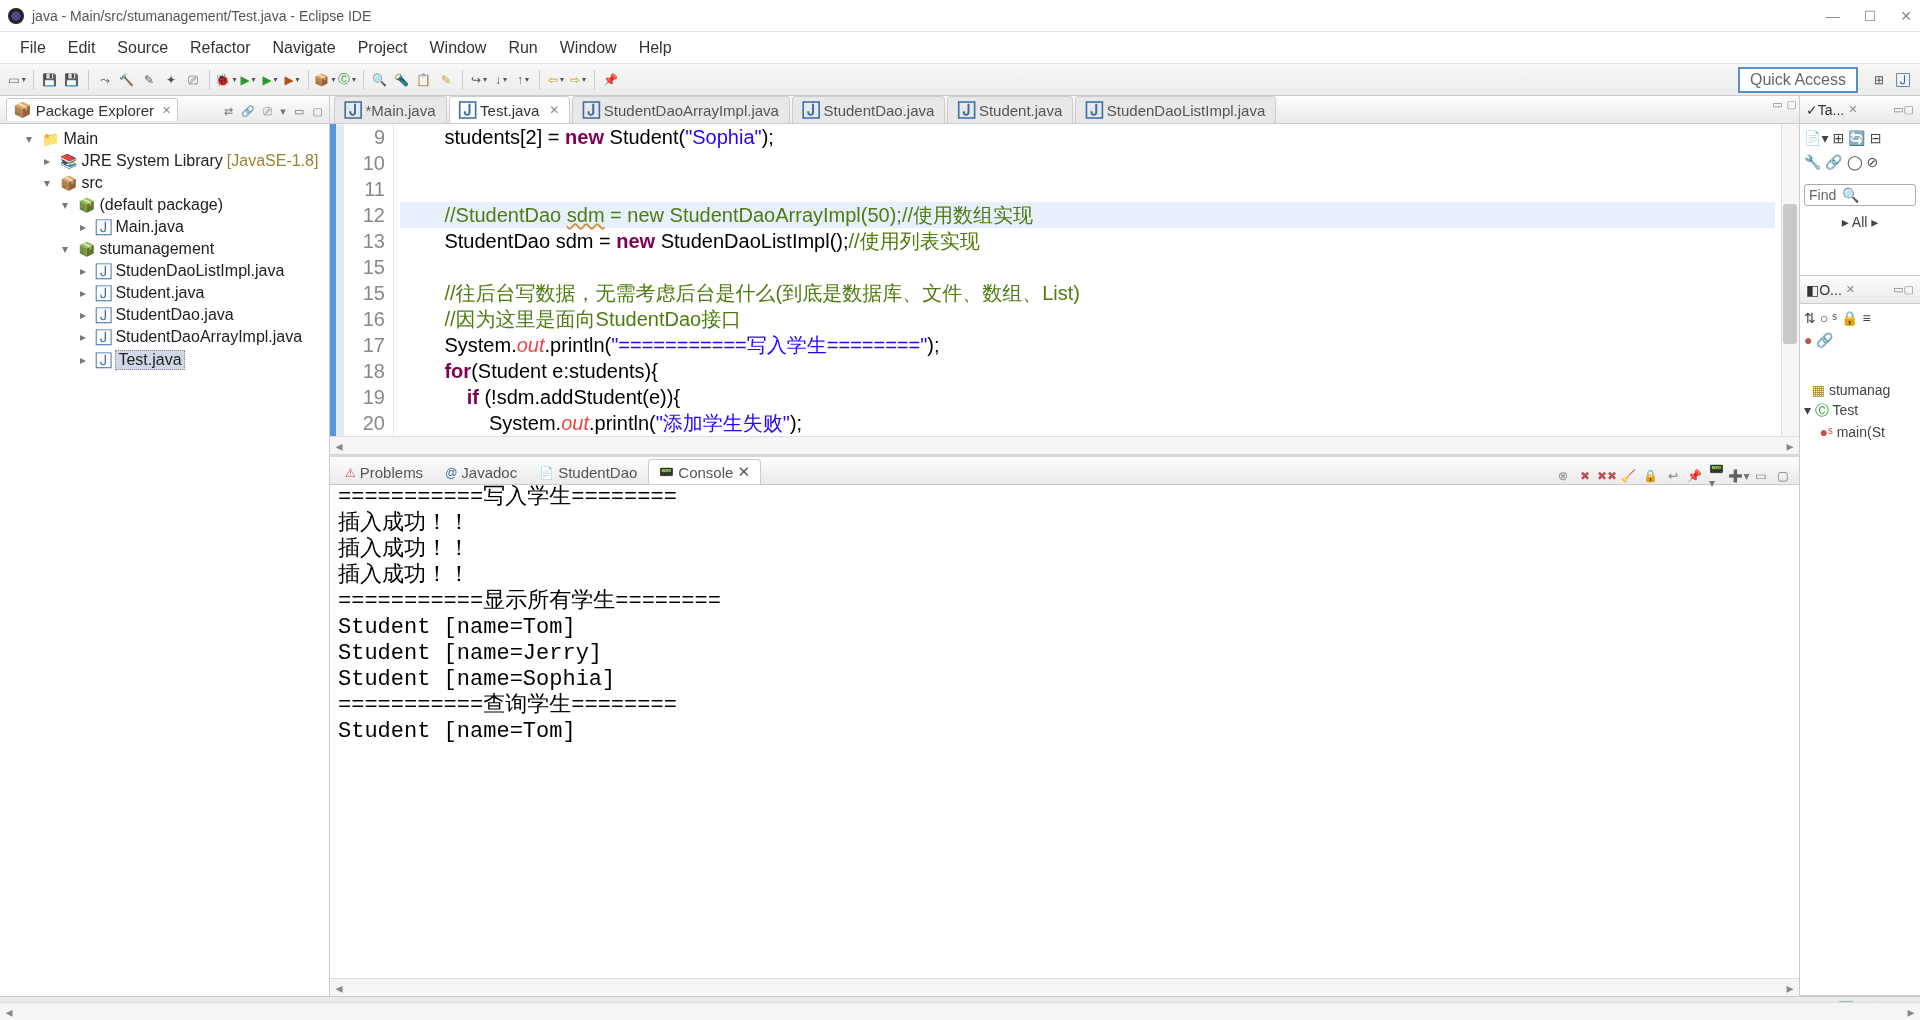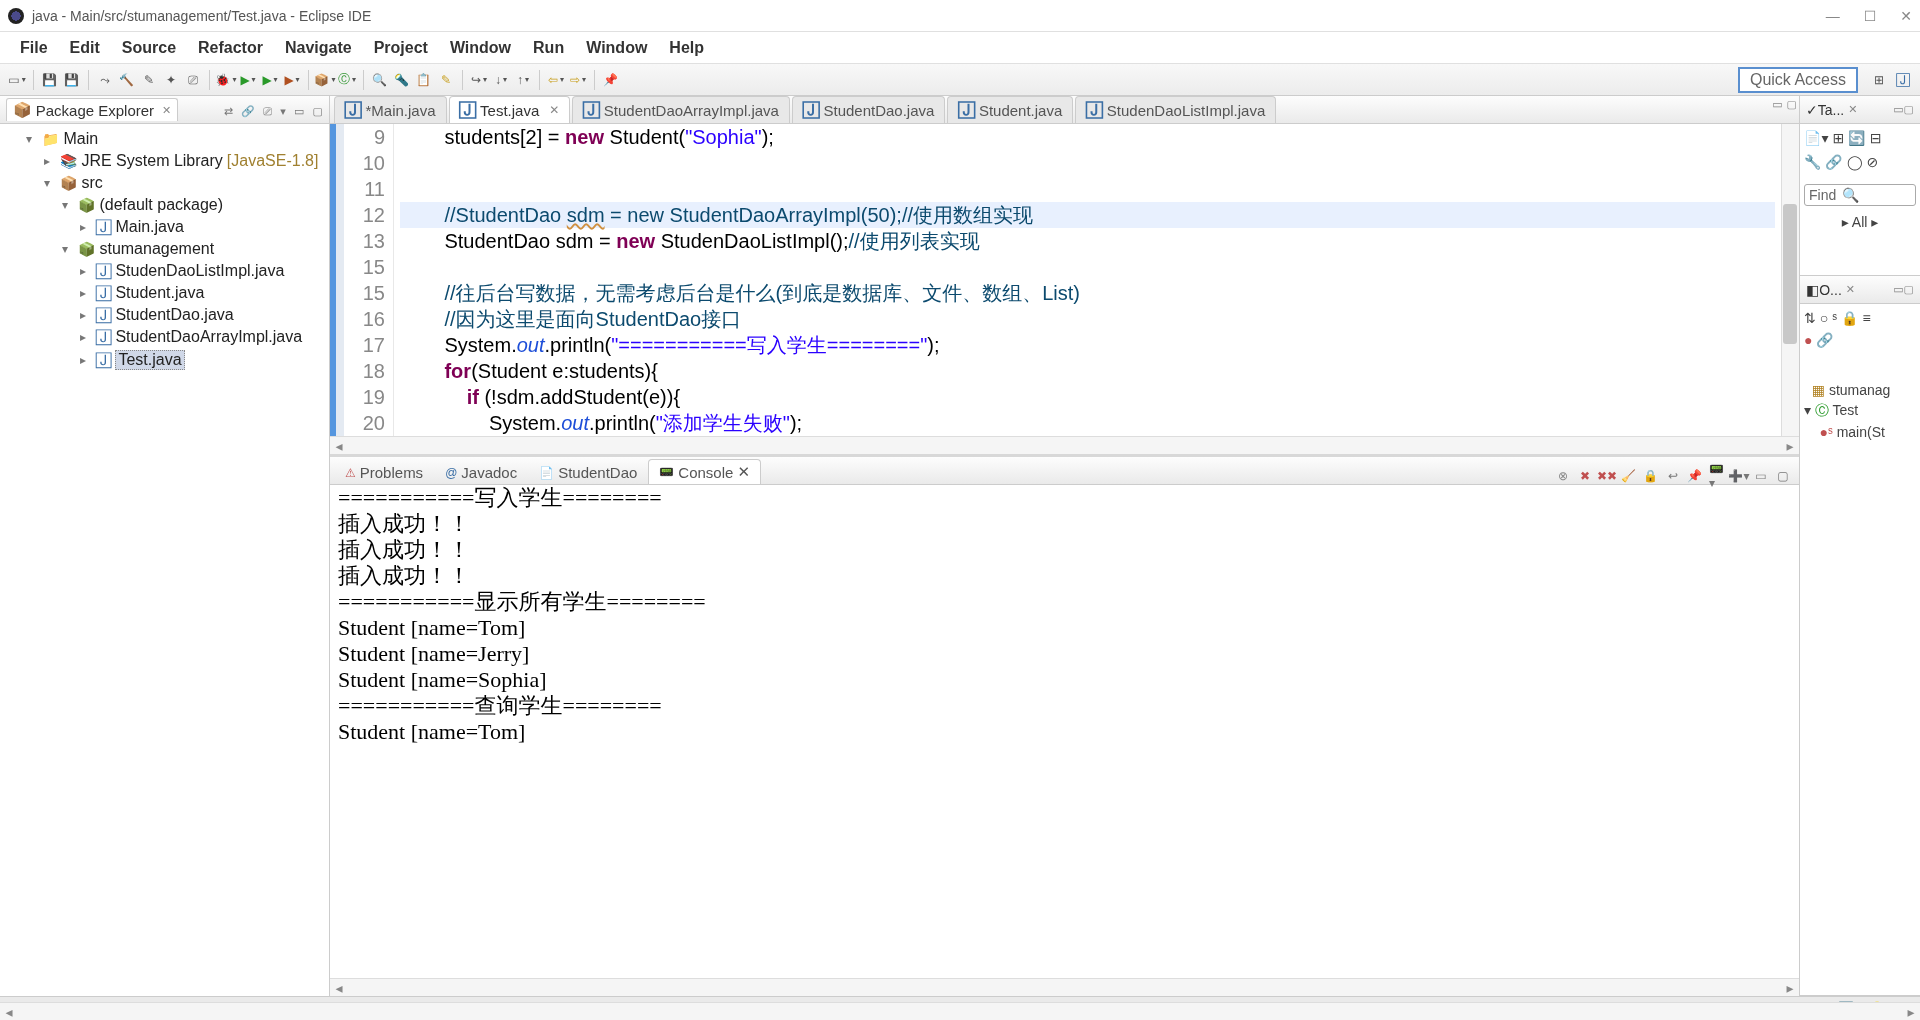--- a/index.html
+++ b/index.html
@@ -1,21 +1,21 @@
 <!DOCTYPE html>
 <html><head>
 <meta charset="utf-8">
 <style>
 * { margin: 0; padding: 0; box-sizing: border-box; font-family: "Segoe UI", Arial, sans-serif; }
 body { background: #f5f5f5; width: 1920px; height: 1020px; overflow: hidden; font-size: 14px; }
 .titlebar { height: 32px; background: #fff; display: flex; align-items: center; padding: 0 8px; color: #555; border-bottom: 1px solid #e0e0e0; }
 .titlebar .eclipse-icon { width: 16px; height: 16px; background: radial-gradient(circle, #4a4a8a 40%, #222 42%); border-radius: 50%; margin-right: 8px; }
 .titlebar .win-controls { margin-left: auto; display: flex; gap: 24px; color: #888; }
 .menubar { height: 32px; background: #fff; display: flex; align-items: center; padding: 0 10px; gap: 2px; border-bottom: 1px solid #e0e0e0; font-size: 16px; color: #333; }
-.menubar span { padding: 4px 10px; cursor: pointer; font-weight: bold; }
+.menubar span { padding: 4px 10px; cursor: pointer; }
 .toolbar { height: 32px; background: linear-gradient(#f8f8f8,#ececec); border-bottom: 1px solid #ccc; display: flex; align-items: center; padding: 0 8px; gap: 4px; }
 .tb-btn { display:inline-flex; align-items:center; justify-content:center; width:18px; height:18px; color:#555; font-size:12px; }
 .tb-sep { width:1px; height:20px; background:#ccc; margin:0 3px; }
 .drop::after { content:"▾"; font-size:8px; margin-left:2px; color:#555; }
 .quick-access { margin-left: auto; border: 2px solid #5a8fcf; background: #fff; padding: 2px 10px; color: #666; font-size: 16px; }
 .persp-icons { display:flex; gap:6px; margin-left:8px; }
 .main-area { display: flex; height: calc(100% - 32px - 32px - 32px - 24px); }
 .package-explorer { width: 330px; background: #fff; border-right: 1px solid #ccc; display:flex; flex-direction:column; }
 .view-header { height: 28px; background: linear-gradient(#fdfdfd,#eaeaea); border-bottom: 1px solid #ccc; display: flex; align-items: center; padding: 0 6px; font-size: 15px; color: #333; }
 .view-header .title-tab { display:flex; align-items:center; gap:4px; padding:2px 6px; background:#fff; border:1px solid #ccc; border-bottom:none; border-radius:3px 3px 0 0; }
@@ -41,36 +41,36 @@
 .etab .close-x { font-size:12px; color:#888; margin-left:6px; }
 .etab .jicon { color:#3a6ea5; font-weight:bold; }
 .editor-code { flex:1; display:flex; overflow:hidden; position:relative; }
 .code-gutter { width:50px; background:#fff; border-right:1px solid #e8e8e8; text-align:right; padding:0 8px; color:#888; font-family:Consolas,monospace; font-size:20px; line-height:26px; }
 .code-left-strip { width:14px; background:linear-gradient(90deg,#5596df 0%, #5596df 6px, #e4eaf2 6px); }
 .code-text { flex:1; padding:0 6px; font-family:Consolas,'Microsoft YaHei',monospace; font-size:20px; line-height:26px; white-space:pre; overflow:auto; }
 .code-right-strip { width:18px; background:#f5f5f5; border-left:1px solid #ddd; position:relative; }
 .scroll-thumb-v { position:absolute; right:2px; top:80px; width:14px; height:140px; background:#c8c8c8; border-radius:3px; }
 .kw { color:#7f0055; font-weight:bold; }
 .str { color:#2a00ff; }
-.cmt { color:#0c4a6e; }
-.field { color:#1d4ed8; font-style:italic; }
+.cmt { color:#4d7c0f; }
+.field { color:#ef4444; font-style:italic; }
 .err { text-decoration: underline wavy #d09040; }
 .hl-line { background:#e8f0fe; display:inline-block; width:100%; }
 .hscroll { height:18px; background:#f5f5f5; border-top:1px solid #ddd; display:flex; align-items:center; }
 .hscroll .harrow { width:18px; text-align:center; color:#888; }
 .bottom-panel { flex:1; display:flex; flex-direction:column; background:#fff; border-top:3px solid #d8d8d8; }
 .btabs { height:28px; background:linear-gradient(#fdfdfd,#eaeaea); border-bottom:1px solid #ccc; display:flex; align-items:flex-end; padding-left:4px; }
 .btab { display:flex; align-items:center; gap:4px; padding:3px 10px; font-size:15px; color:#555; border:1px solid transparent; border-bottom:none; cursor:pointer; }
 .btab.active { background:#fff; border-color:#ccc; border-radius:4px 4px 0 0; }
 .btab .ic { font-size:12px; }
 .btabs .spacer { flex:1; }
 .console-tool-icons { display:flex; gap:6px; padding-right:8px; }
 .console-tool-icons span { width:16px; height:16px; font-size:12px; color:#777; display:flex; align-items:center; justify-content:center; }
 .console-status { padding:2px 8px; font-size:16px; color:#666; }
-.console-out { flex:1; padding:0 8px 4px 8px; font-family:Liberation Serif, serif; font-size:22px; line-height:26px; white-space:pre; overflow:auto; }
+.console-out { flex:1; padding:0 8px 4px 8px; font-family:Liberation Mono, monospace; font-size:22px; line-height:26px; white-space:pre; overflow:auto; }
 .right-col { width:120px; background:#fff; display:flex; flex-direction:column; }
 .rview { border-bottom:1px solid #ccc; }
 .rview .view-header { font-size:14px; }
 .rview .body { padding:4px; font-size:14px; color:#444; }
 .rview .row { padding:2px 0; white-space:nowrap; }
 .find-row { display:flex; align-items:center; gap:6px; padding:2px 4px; border:1px solid #aaa; border-radius:3px; font-size:14px; color:#666; }
 .statusbar { height:24px; background:#eaeaea; border-top:1px solid #ccc; display:flex; align-items:center; padding:0 10px; font-size:13px; color:#666; }
 .statusbar .right-status { margin-left:auto; display:flex; gap:14px; }
 .min-icons-vert { position:absolute; right:2px; top:2px; display:flex; gap:4px; }
 .min-icons-vert span { font-size:11px; color:#888; }

